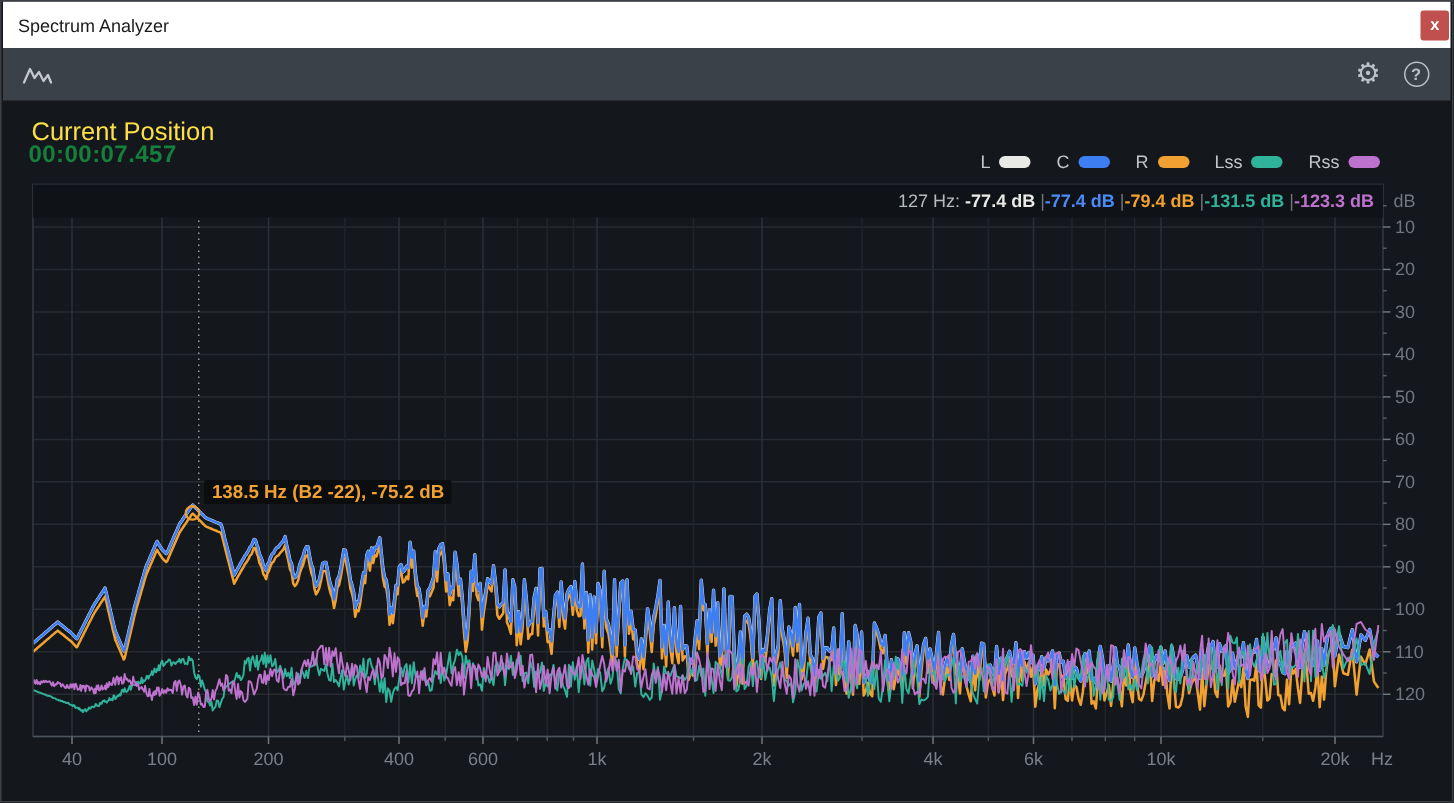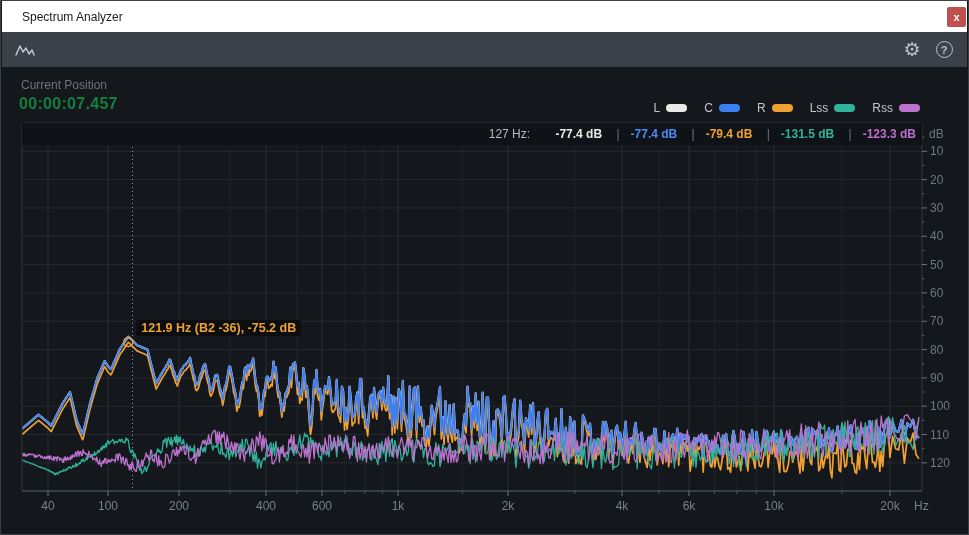--- a/index.html
+++ b/index.html
@@ -5,51 +5,51 @@
   * { margin:0; padding:0; box-sizing:border-box; }
   body { background:#101216; font-family:"Liberation Sans","DejaVu Sans",sans-serif; }
   .window {
     position:relative; width:969px; height:535px; overflow:hidden;
     background:#14171b; border:1px solid #3c4045;
   }
   .titlebar {
     position:absolute; left:1px; right:1px; top:0; height:31px;
     background:#ffffff; display:flex; align-items:center;
   }
-  .titlebar .title { font-size:12px; color:#1a1a1a; padding-left:20px; }
+  .titlebar .title { font-size:12px; color:#1a1a1a; padding-left:10px; }
   .close-btn {
     position:absolute; right:2px; top:6px; width:19px; height:20px;
     background:#c0504e; color:#ffffff; font-size:11px; font-weight:bold;
     display:flex; align-items:center; justify-content:center; border-radius:2px; cursor:pointer;
   }
   .toolbar {
     position:absolute; left:1px; right:1px; top:31px; height:35px;
     background:#3a4149; display:flex; align-items:center; padding:0 12px;
   }
   .toolbar .spacer { flex:1; }
   .tb-icon { width:22px; height:22px; display:flex; align-items:center; justify-content:center; color:#b9c0c7; cursor:pointer; }
   .tb-icon + .tb-icon { margin-left:10px; }
   .help-circle {
     width:17px; height:17px; border:1.6px solid #b9c0c7; border-radius:50%;
     display:flex; align-items:center; justify-content:center;
     font-size:11px; font-weight:bold; color:#b9c0c7;
   }
-  .pos-label { position:absolute; left:20px; top:77px; font-size:12px; color:#737373; }
+  .pos-label { position:absolute; left:20px; top:77px; font-size:17px; color:#fde047; }
   .pos-time  { position:absolute; left:18px; top:94px; font-size:16px; font-weight:600; color:#15803d; letter-spacing:0.3px; }
   .legend {
     position:absolute; top:100px; right:48px; display:flex; align-items:center; gap:17px;
   }
   .legend .item { display:flex; align-items:center; gap:6px; cursor:pointer; }
   .legend .lab { font-size:12px; color:#c3c7cb; }
   .legend .pill { width:21px; height:8px; border-radius:4px; }
   svg.chart { position:absolute; left:0; top:0; }
   .readout {
     position:absolute; left:21px; top:122px; width:900px; height:22px;
     background:#0f1216; display:flex; justify-content:flex-end; align-items:center;
-    padding-right:6px; font-size:12px; white-space:pre;gap:11px;
+    padding-right:6px; font-size:12px; white-space:pre;
   }
   .readout .freq { color:#b6bbc0; }
   .readout .sep { color:#6f767e; }
   .annotation {
     position:absolute; font-size:12.5px; font-weight:bold; color:#f0a131;
     background:rgba(10,12,14,0.9); padding:1px 5px; border-radius:2px; white-space:nowrap;
   }
 </style>
 </head>
 <body>
@@ -219,15 +219,15 @@
       <line x1="921" x2="926" y1="433.52" y2="433.52" stroke="#6f767e" stroke-width="1"></line>
       <text x="929" y="437.52" text-anchor="start" font-size="12" fill="#70777f" font-family="&quot;Liberation Sans&quot;,&quot;DejaVu Sans&quot;,sans-serif">110</text>
       <line x1="921" x2="923.5" y1="419.35999999999996" y2="419.35999999999996" stroke="#555b63" stroke-width="1"></line>
       <line x1="921" x2="926" y1="461.84" y2="461.84" stroke="#6f767e" stroke-width="1"></line>
       <text x="929" y="465.84" text-anchor="start" font-size="12" fill="#70777f" font-family="&quot;Liberation Sans&quot;,&quot;DejaVu Sans&quot;,sans-serif">120</text>
       <line x1="921" x2="923.5" y1="447.68" y2="447.68" stroke="#555b63" stroke-width="1"></line>
     </svg>
 
   <div class="readout" id="readout"><span class="freq">127 Hz:</span><span> </span><span style="color: rgb(233, 233, 229); font-weight: bold;">-77.4 dB</span><span class="sep"> |</span><span style="color: rgb(74, 140, 247); font-weight: bold;">-77.4 dB</span><span class="sep"> |</span><span style="color: rgb(240, 161, 49); font-weight: bold;">-79.4 dB</span><span class="sep"> |</span><span style="color: rgb(47, 179, 155); font-weight: bold;">-131.5 dB</span><span class="sep"> |</span><span style="color: rgb(189, 114, 206); font-weight: bold;">-123.3 dB</span></div>
 
-  <div class="annotation" id="annotation" style="left: 135.285px; top: 318.966px;">121.9 Hz (B2 -36), -75.2 dB</div>
+  <div class="annotation" id="annotation" style="left: 135.285px; top: 318.966px;">138.5 Hz (B2 -22), -75.2 dB</div>
 
 </div>
 
 </body></html>

